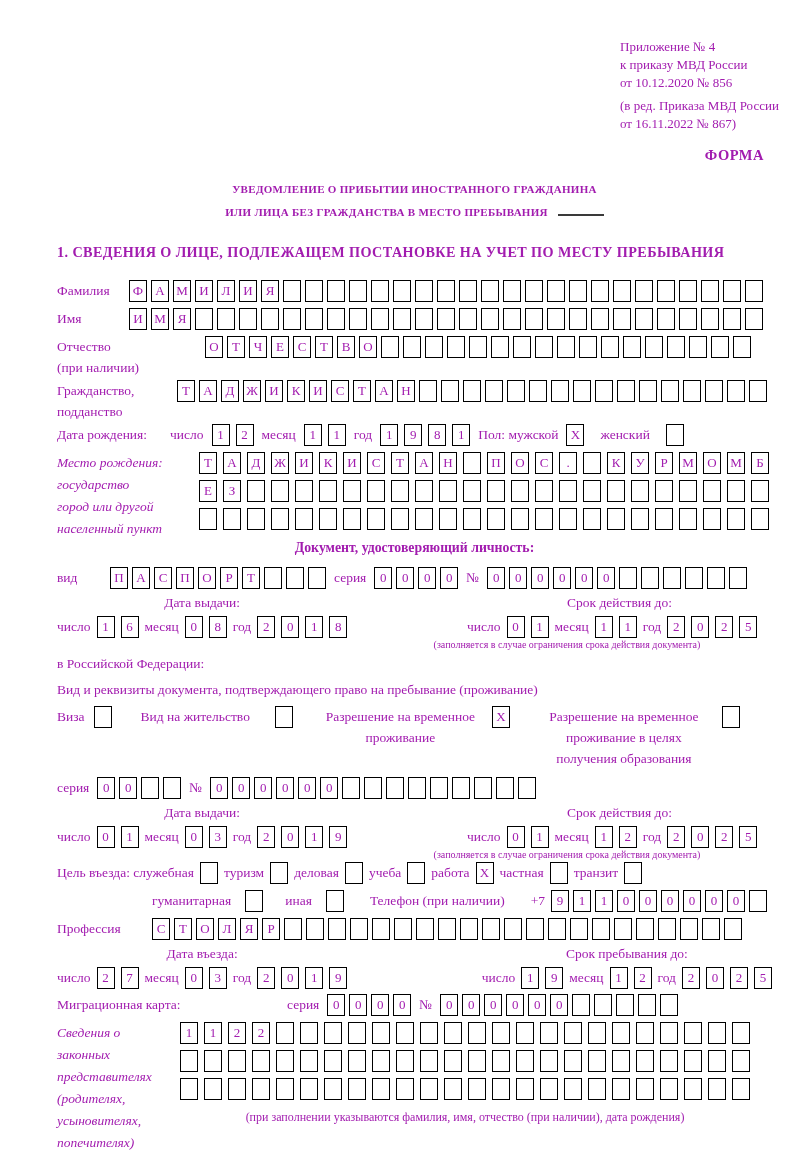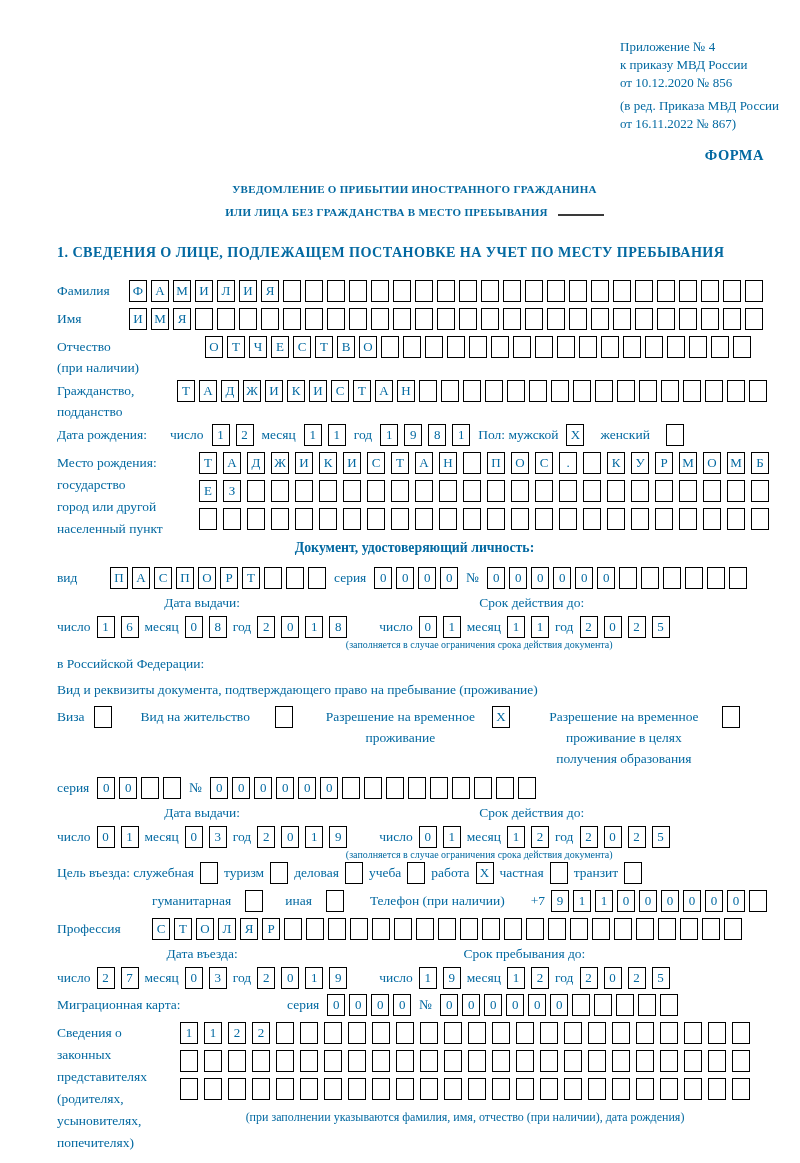--- a/index.html
+++ b/index.html
@@ -1,18 +1,18 @@
 <!DOCTYPE html>
 <html><head>
 <meta charset="utf-8">
 <style>
   * { box-sizing: border-box; }
   html, body { margin: 0; padding: 0; background: #fff; }
   .page {
-    width: 800px; height: 1163px; background: #fff; color: #0369a1;
+    width: 800px; height: 1163px; background: #fff; color: #a21caf;
     font-family: "Liberation Serif", "DejaVu Serif", serif;
     font-size: 13.5px; position: relative; overflow: hidden;
     padding: 38px 28px 0 57px;
   }
   
   .hdr { margin-left: 563px; width: 200px; font-size: 13px; line-height: 18px; white-space: nowrap; }
   .hdr .ed { margin-top: 5px; }
   .form-label { text-align: right; padding-right: 8px; font-weight: bold; font-size: 14.5px; margin-top: 14px; letter-spacing: .5px; }
   
   .title { text-align: center; font-weight: bold; font-size: 11px; line-height: 23px; margin-top: 14px; letter-spacing: .3px; }
@@ -33,26 +33,26 @@
   .row.tall { height: 44px; margin-bottom: 0; }
   .lbl { flex: none; line-height: 22px; }
   .lbl2 { flex: none; line-height: 21px; }
   .slbl { flex: none; line-height: 22px; }
   .w53 { width: 53px; } .w72 { width: 72px; } .w95 { width: 95px; }
   .w105 { width: 105px; } .w120 { width: 120px; } .w142 { width: 142px; }
   .w148 { width: 148px; } .w123 { width: 123px; } .w160 { width: 160px; }
   .g8 { margin-left: 8px; } .g16 { margin-left: 16px; } .g20 { margin-left: 20px; } .g70 { margin-left: 70px; }
   
   .two-col { display: flex; align-items: flex-start; }
-  .col-labels { flex: none; line-height: 22px; }
+  .col-labels { flex: none; line-height: 22px; font-style: italic; }
   .col-cells .cells { display: flex; margin-bottom: 6px; }
   
   .doc-title { text-align: center; font-weight: bold; font-size: 13.8px; height: 20px; margin-bottom: 7px; }
   
-  .dates { display: flex; margin-bottom: 2px; gap: 32px; }
+  .dates { display: flex; justify-content: space-between; margin-bottom: 2px; gap: 32px; }
   .dblock { display: flex; flex-direction: column; }
   .dtitle { text-align: center; height: 20px; }
   .dfields { display: flex; align-items: center; gap: 6px; height: 24px; }
   .dnote { font-size: 10px; margin-top: 0; width: 410px; margin-left: -105px; text-align: center; white-space: nowrap; }
   .dates.nonote { margin-bottom: 4px; }
   
   .reqs { line-height: 24px; margin-top: 2px; }
   
   .permit-row { display: flex; align-items: flex-start; gap: 9px; margin-top: 4px; margin-bottom: 8px; }
   .wraplbl { flex: none; text-align: center; line-height: 21px; }

